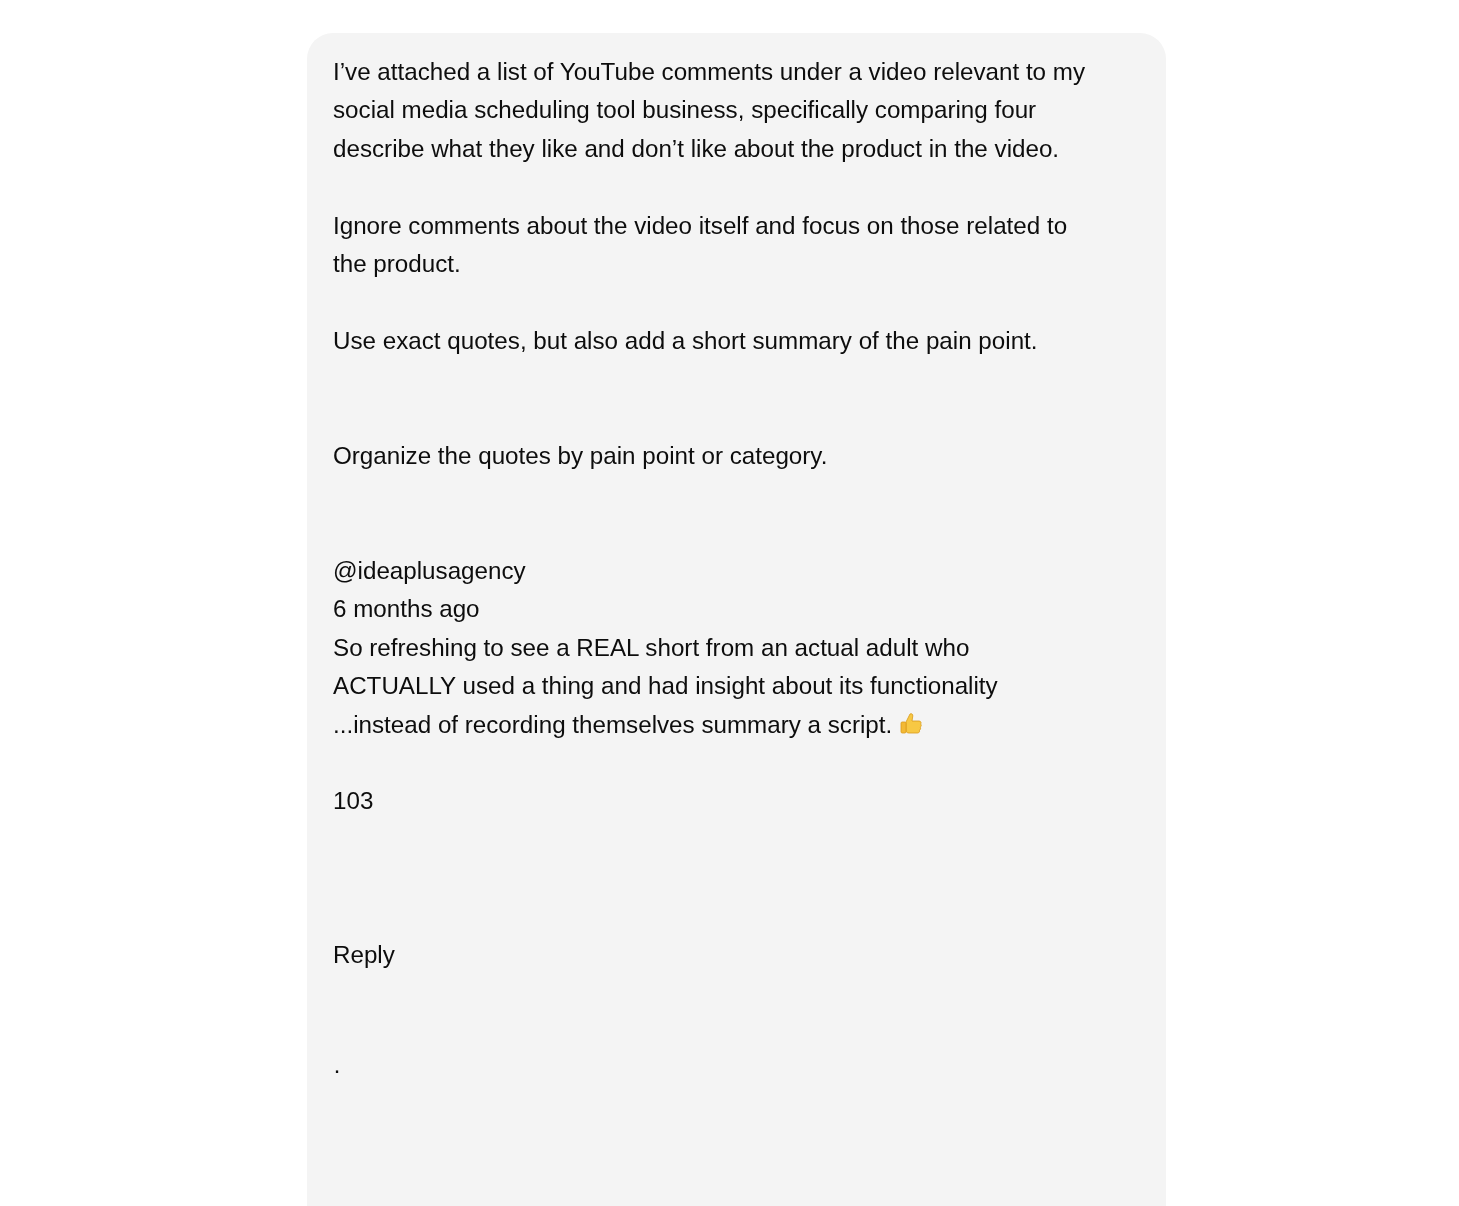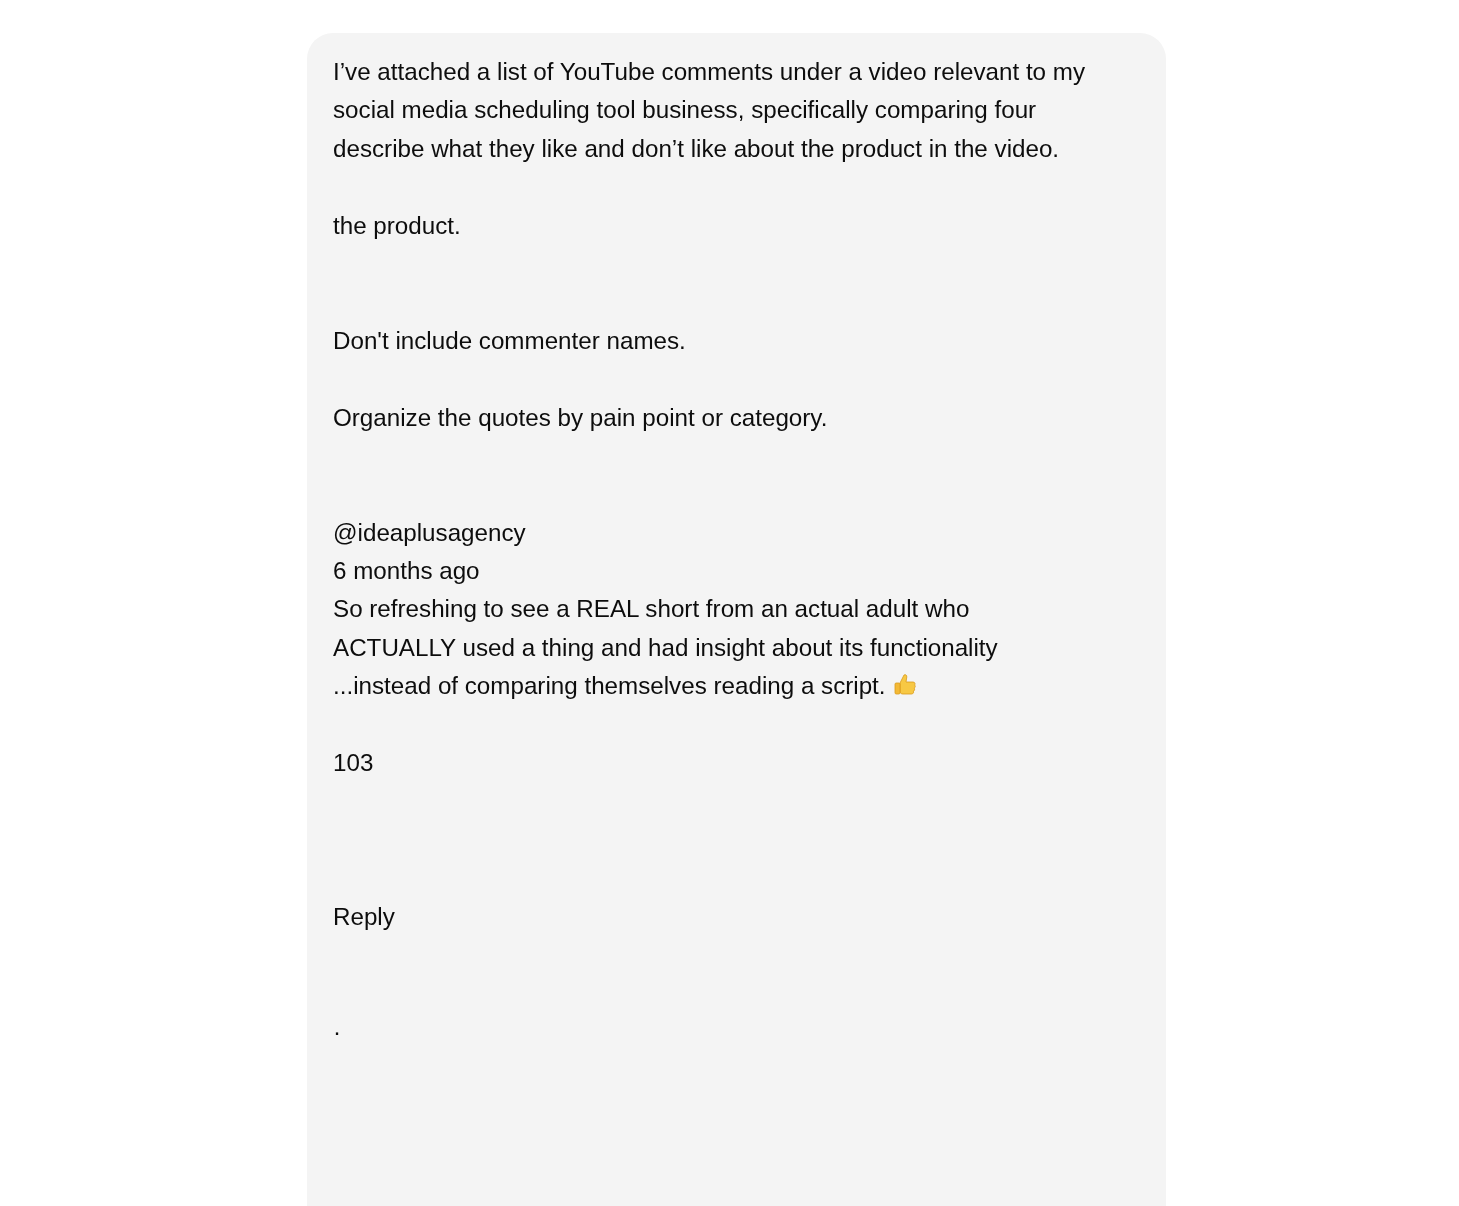--- a/index.html
+++ b/index.html
@@ -52,34 +52,35 @@
 </head>
 <body>
 
 <div class="chat-area">
   <div class="user-bubble">
 
     <span class="line">I’ve attached a list of YouTube comments under a video relevant to my</span>
     <span class="line">social media scheduling tool business, specifically comparing four</span>
     <span class="line">describe what they like and don’t like about the product in the video.</span>
     <span class="line"></span>
+    <span class="line">Ignore comments about the video itself and focus on those related to</span>
     <span class="line">the product.</span>
     <span class="line"></span>
+    <span class="line">Use exact quotes, but also add a short summary of the pain point.</span>
     <span class="line"></span>
-    <span class="line">Don't include commenter names.</span>
     <span class="line"></span>
     <span class="line">Organize the quotes by pain point or category.</span>
     <span class="line"></span>
     <span class="line"></span>
 
     <span class="line">@ideaplusagency</span>
     <span class="line">6 months ago</span>
     <span class="line">So refreshing to see a REAL short from an actual adult who</span>
     <span class="line">ACTUALLY used a thing and had insight about its functionality</span>
-    <span class="line"><span>...instead of comparing themselves reading a script.</span><span class="emoji"><svg width="26" height="26" viewBox="0 0 26 26">
+    <span class="line"><span>...instead of recording themselves summary a script.</span><span class="emoji"><svg width="26" height="26" viewBox="0 0 26 26">
             <path d="M8 11 L12 3 C13.5 2.2 15 3 14.8 5 L14 10 L21 10 C23 10 23.6 12 22.6 13 C23.6 14 23.4 15.6 22.2 16.2 C23 17.2 22.6 18.8 21.4 19.2 C22 20.4 21.2 22 19.6 22 L11 22 C9.4 22 8.4 21.2 8 20.4 Z" fill="#f7c844" stroke="#d99a1a" stroke-width="0.8"></path>
             <rect x="3" y="11" width="5" height="11" rx="1.2" fill="#f3b935" stroke="#d99a1a" stroke-width="0.8"></rect>
           </svg></span></span>
     <span class="line"></span>
     <span class="line">103</span>
     <span class="line"></span>
     <span class="line"></span>
     <span class="line"></span>
     <span class="line">Reply</span>
     <span class="line"></span>

